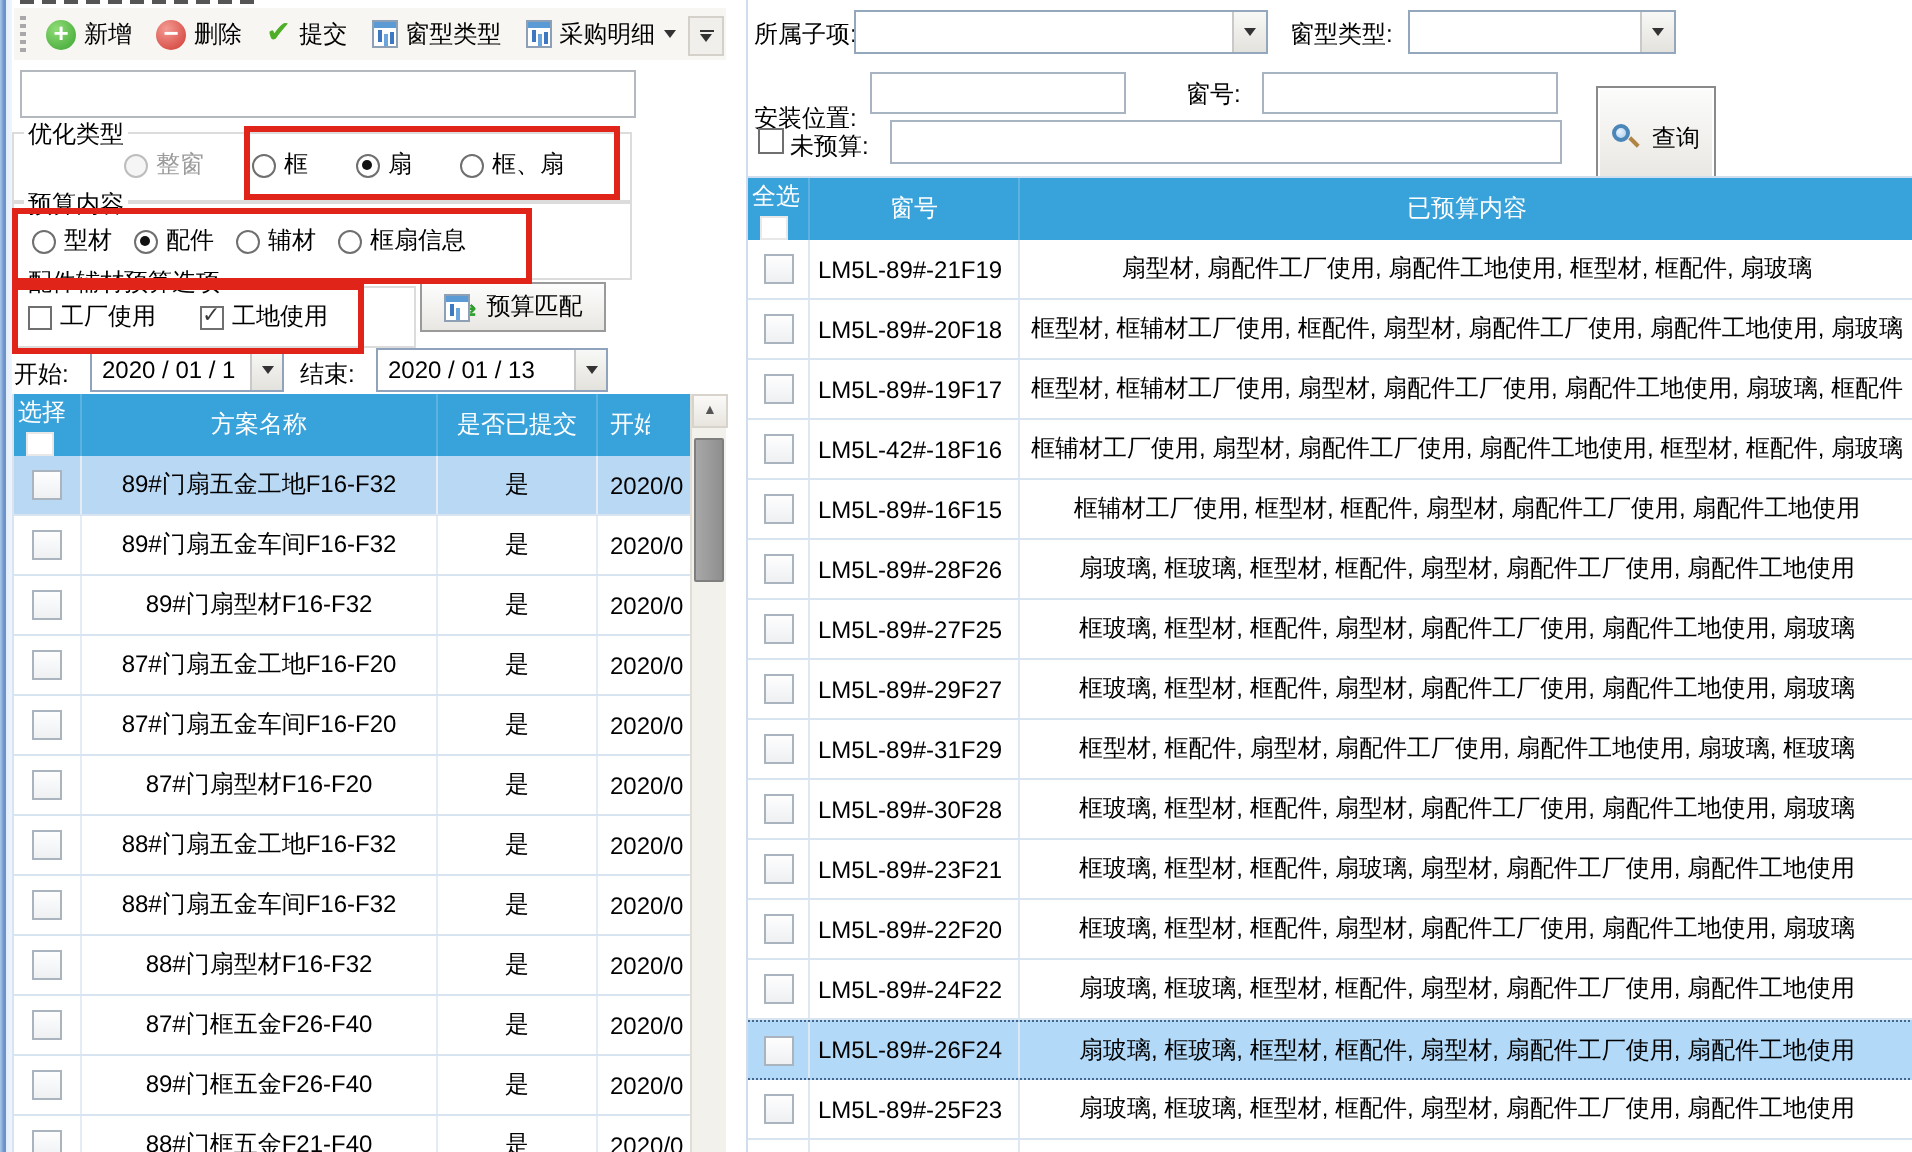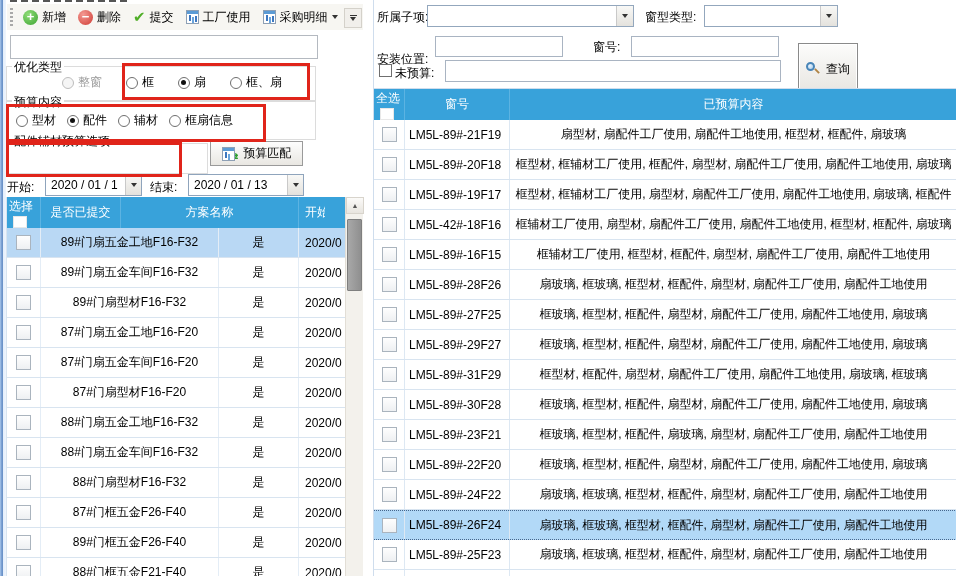--- a/index.html
+++ b/index.html
@@ -150,21 +150,21 @@
     <button class="tbtn">
       <span class="circ red">−</span>
       <span>删除</span>
     </button>
     <button class="tbtn">
       <span class="check-ic">✔</span>
       <span>提交</span>
     </button>
     <button class="tbtn">
       <span class="sheet"></span>
-      <span>工厂使用</span>
+      <span>窗型类型</span>
     </button>
     <button class="tbtn">
       <span class="sheet"></span>
       <span>采购明细</span>
       <span class="caret"></span>
     </button>
   </div>
   <div class="abs overflow-btn">
     <span class="bar"></span>
     <span class="caret"></span>
@@ -210,20 +210,30 @@
     <span class="radio"></span>
     <span class="rlabel">辅材</span>
   </span>
       <span class="radio-item">
     <span class="radio"></span>
     <span class="rlabel">框扇信息</span>
   </span>
     </div>
 
   <div class="abs seclabel lbl-acc">配件辅材预算选项</div>
+  <div class="abs chk-row">
+      <span class="chk-item">
+    <span class="cbx"></span>
+    <span class="clabel">工厂使用</span>
+  </span>
+      <span class="chk-item checked">
+    <span class="cbx"></span>
+    <span class="clabel">工地使用</span>
+  </span>
+    </div>
 
   <div class="abs red-rect rr1"></div>
   <div class="abs red-rect rr2"></div>
   <div class="abs red-rect rr3"></div>
 
   <button class="abs win-btn match-btn">
     <span class="sheet match"></span>
       <span class="green-arr">⇄</span>
     <span>预算匹配</span>
   </button>
@@ -242,22 +252,22 @@
         <span class="caret"></span>
       </span>
   </div>
 
   <div class="abs plan-table">
     <div class="thead">
       <div class="hc h0">
         <span>选择</span>
         <span class="hcb"></span>
       </div>
+      <div class="hc h1">方案名称</div>
       <div class="hc h2">是否已提交</div>
-      <div class="hc h1">方案名称</div>
       <div class="hc h3">
         <span class="clipw">开始</span>
       </div>
     </div>
     <div>
         <div class="prow sel">
     <span class="cell c0">
             <span class="rowcb"></span>
           </span>
     <span class="cell c1">89#门扇五金工地F16-F32</span>

